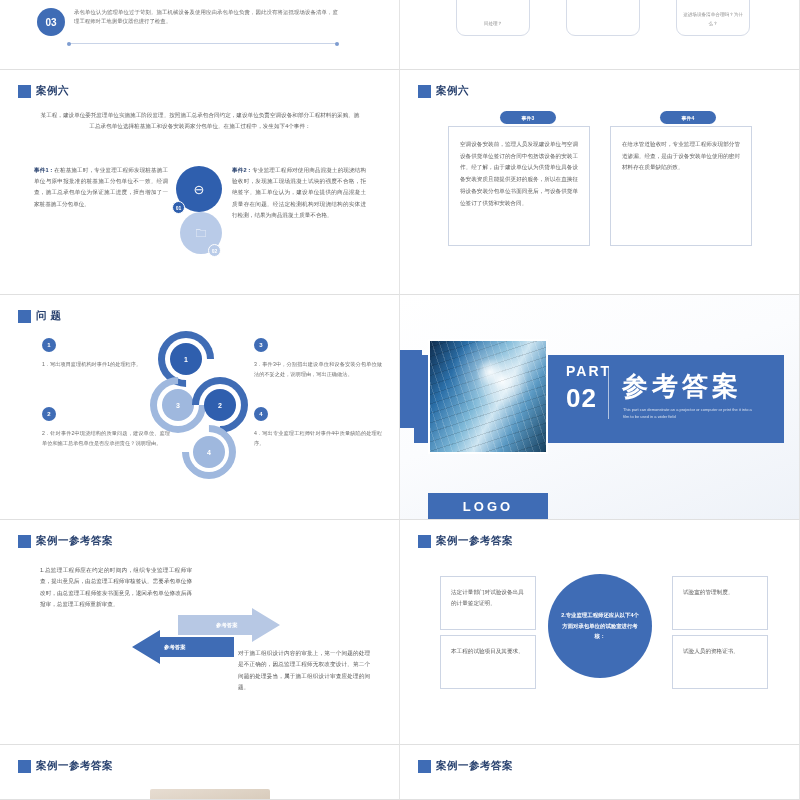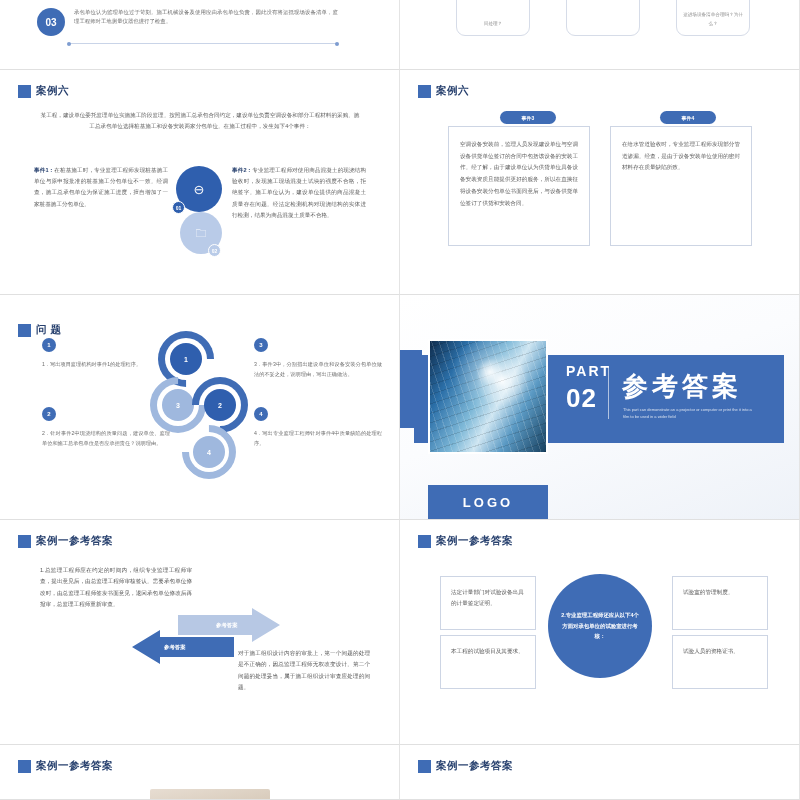--- a/index.html
+++ b/index.html
@@ -133,21 +133,21 @@
     border: 1px solid #cdd5e4; background:#fff;
     padding: 12px 11px;
   }
   .sD .bx1 { left: 48px; }
   .sD .bx2 { left: 210px; }
   .sD .box p {
     font-size:5.6px; line-height:2.1; color:#5c5c5c; text-align:justify;
   }
 
   
-  .sE .head { top: 28px; }
+  .sE .head { top: 14px; }
   .sE .num {
     position:absolute; width:14px; height:14px; border-radius:50%;
     background:#3f6cb5; color:#fff; font-size:6px; font-weight:bold;
     display:flex; align-items:center; justify-content:center;
   }
   .sE .qt {
     position:absolute; font-size:5.2px; line-height:2.0; color:#6d6d6d;
     width: 128px; text-align:justify;
   }
   .sE .n1{left:42px;top:43px;} .sE .t1{left:42px;top:64px;}
@@ -189,21 +189,21 @@
     background:
       repeating-linear-gradient(72deg, rgba(255,255,255,.14) 0 1px, rgba(0,0,0,0) 1px 7px),
       repeating-linear-gradient(-18deg, rgba(0,0,0,.12) 0 1px, rgba(0,0,0,0) 1px 9px);
   }
   .sF .photo .ray {
     position:absolute; left:52%; top:28%;
     width:90px; height:90px; margin:-45px 0 0 -45px;
     background: radial-gradient(circle, rgba(255,255,255,.9) 0%, rgba(255,255,255,.25) 22%, rgba(255,255,255,0) 60%);
   }
   .sF .logo {
-    position:absolute; left:28px; bottom:0; width:120px; height:34px;
+    position:absolute; left:28px; bottom:0; width:120px; height:26px;
     background:#3f6cb5; color:#fff;
     font-size:13px; font-weight:bold; letter-spacing:3px;
     display:flex; align-items:center; justify-content:center;
   }
   .sF .partword {
     position:absolute; left:166px; top:68px;
     color:#fff; font-size:14px; font-weight:bold; letter-spacing:2px;
   }
   .sF .partnum {
     position:absolute; left:166px; top:88px;

